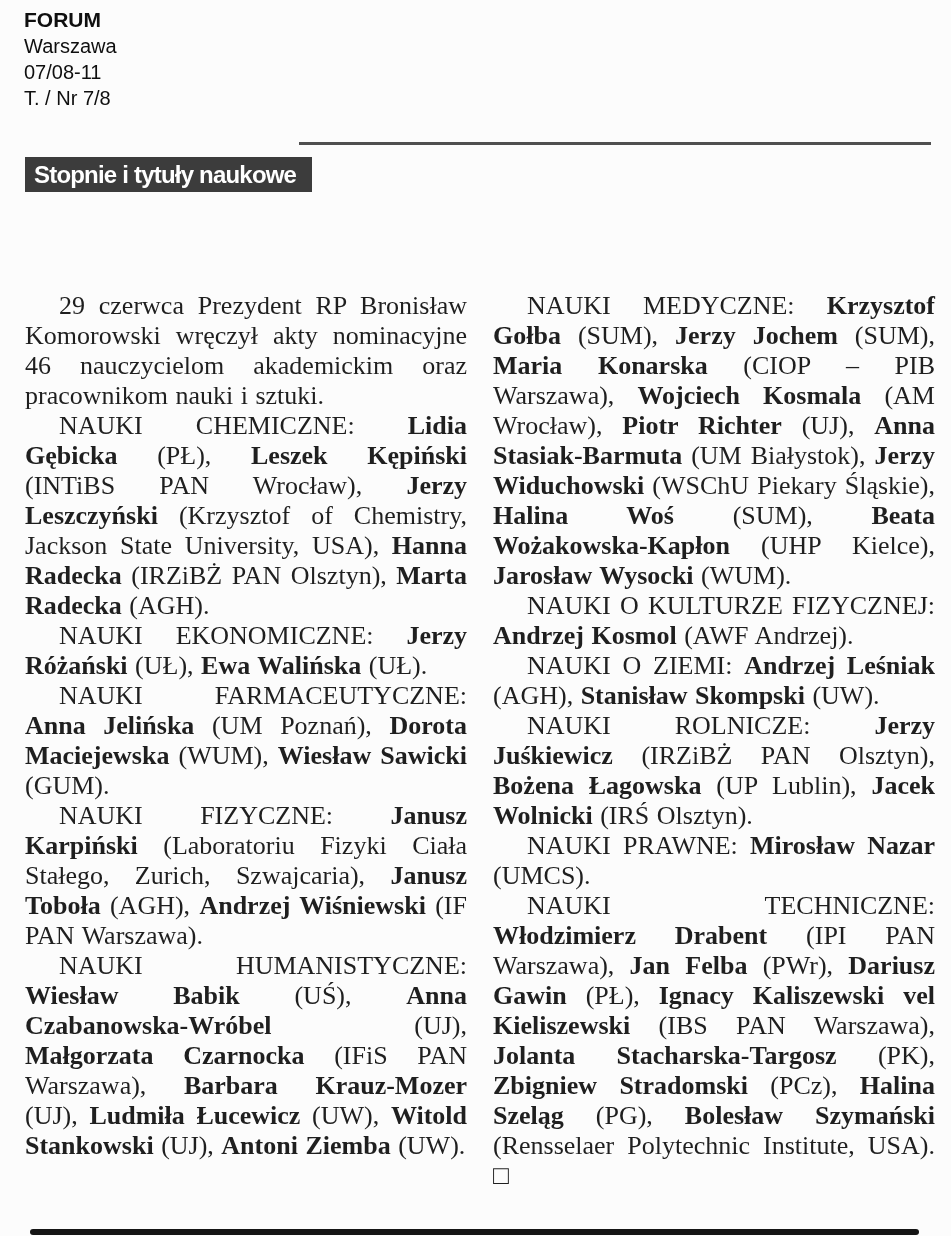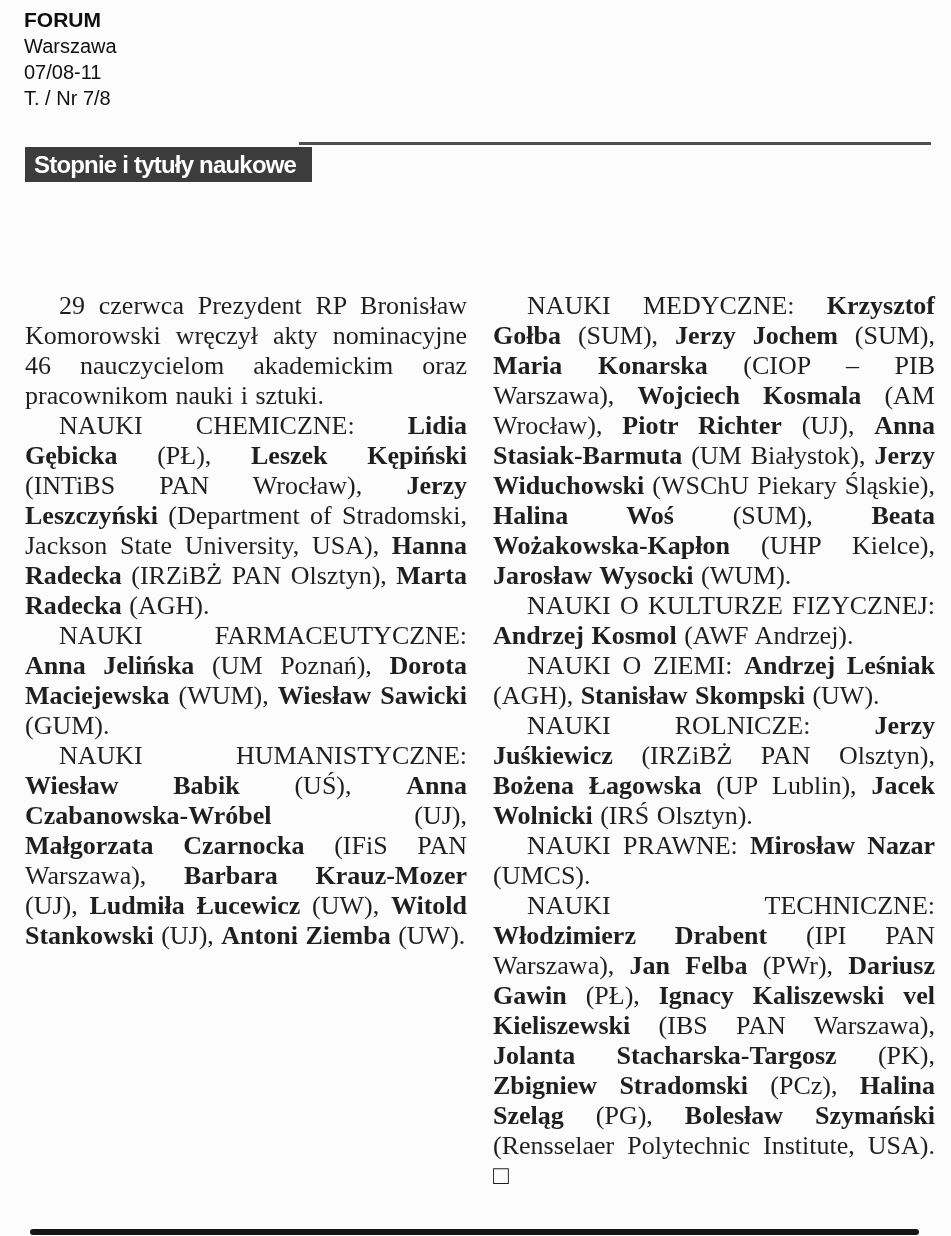--- a/index.html
+++ b/index.html
@@ -30,21 +30,21 @@
     position: absolute;
     left: 299px;
     right: 20px;
     top: 142px;
     height: 3px;
     background: #4f4f4f;
   }
   .section-banner {
     position: absolute;
     left: 25px;
-    top: 147px;
+    top: 157px;
     height: 35px;
     background: #3c3c3c;
     color: #ffffff;
     font-family: "Liberation Sans", sans-serif;
     font-weight: 700;
     font-size: 24px;
     line-height: 35px;
     letter-spacing: -0.8px;
     padding: 0 16px 0 9px;
     white-space: nowrap;
@@ -114,22 +114,24 @@
   </header>
 
   <div class="rule"></div>
 
   <div class="section-banner">Stopnie i tytuły naukowe</div>
 
 
   <div class="columns">
     <div class="col">
         <p><span>29 czerwca Prezydent RP Bronisław Komorowski wręczył akty nominacyjne 46 nauczycielom akademickim oraz pracownikom nauki i sztuki.</span></p>
-        <p><span>NAUKI CHEMICZNE: </span><b>Lidia Gębicka</b><span> (PŁ), </span><b>Leszek Kępiński</b><span> (INTiBS PAN Wrocław), </span><b>Jerzy Leszczyński</b><span> (Department of Stradomski, Jackson State University, USA), </span><b>Hanna Radecka</b><span> (IRZiBŻ PAN Olsztyn), </span><b>Marta Radecka</b><span> (AGH).</span></p>
+        <p><span>NAUKI CHEMICZNE: </span><b>Lidia Gębicka</b><span> (PŁ), </span><b>Leszek Kępiński</b><span> (INTiBS PAN Wrocław), </span><b>Jerzy Leszczyński</b><span> (Krzysztof of Chemistry, Jackson State University, USA), </span><b>Hanna Radecka</b><span> (IRZiBŻ PAN Olsztyn), </span><b>Marta Radecka</b><span> (AGH).</span></p>
+        <p><span>NAUKI EKONOMICZNE: </span><b>Jerzy Różański</b><span> (UŁ), </span><b>Ewa Walińska</b><span> (UŁ).</span></p>
         <p><span>NAUKI FARMACEUTYCZNE: </span><b>Anna Jelińska</b><span> (UM Poznań), </span><b>Dorota Maciejewska</b><span> (WUM), </span><b>Wiesław Sawicki</b><span> (GUM).</span></p>
+        <p><span>NAUKI FIZYCZNE: </span><b>Janusz Karpiński</b><span> (Laboratoriu Fizyki Ciała Stałego, Zurich, Szwajcaria), </span><b>Janusz Toboła</b><span> (AGH), </span><b>Andrzej Wiśniewski</b><span> (IF PAN Warszawa).</span></p>
         <p><span>NAUKI HUMANISTYCZNE: </span><b>Wiesław Babik</b><span> (UŚ), </span><b>Anna Czabanowska-Wróbel</b><span> (UJ), </span><b>Małgorzata Czarnocka</b><span> (IFiS PAN Warszawa), </span><b>Barbara Krauz-Mozer</b><span> (UJ), </span><b>Ludmiła Łucewicz</b><span> (UW), </span><b>Witold Stankowski</b><span> (UJ), </span><b>Antoni Ziemba</b><span> (UW).</span></p>
       </div>
     <div class="col">
         <p><span>NAUKI MEDYCZNE: </span><b>Krzysztof Gołba</b><span> (SUM), </span><b>Jerzy Jochem</b><span> (SUM), </span><b>Maria Konarska</b><span> (CIOP – PIB Warszawa), </span><b>Wojciech Kosmala</b><span> (AM Wrocław), </span><b>Piotr Richter</b><span> (UJ), </span><b>Anna Stasiak-Barmuta</b><span> (UM Białystok), </span><b>Jerzy Widuchowski</b><span> (WSChU Piekary Śląskie), </span><b>Halina Woś</b><span> (SUM), </span><b>Beata Wożakowska-Kapłon</b><span> (UHP Kielce), </span><b>Jarosław Wysocki</b><span> (WUM).</span></p>
         <p><span>NAUKI O KULTURZE FIZYCZNEJ: </span><b>Andrzej Kosmol</b><span> (AWF Andrzej).</span></p>
         <p><span>NAUKI O ZIEMI: </span><b>Andrzej Leśniak</b><span> (AGH), </span><b>Stanisław Skompski</b><span> (UW).</span></p>
         <p><span>NAUKI ROLNICZE: </span><b>Jerzy Juśkiewicz</b><span> (IRZiBŻ PAN Olsztyn), </span><b>Bożena Łagowska</b><span> (UP Lublin), </span><b>Jacek Wolnicki</b><span> (IRŚ Olsztyn).</span></p>
         <p><span>NAUKI PRAWNE: </span><b>Mirosław Nazar</b><span> (UMCS).</span></p>
         <p><span>NAUKI TECHNICZNE: </span><b>Włodzimierz Drabent</b><span> (IPI PAN Warszawa), </span><b>Jan Felba</b><span> (PWr), </span><b>Dariusz Gawin</b><span> (PŁ), </span><b>Ignacy Kaliszewski vel Kieliszewski</b><span> (IBS PAN Warszawa), </span><b>Jolanta Stacharska-Targosz</b><span> (PK), </span><b>Zbigniew Stradomski</b><span> (PCz), </span><b>Halina Szeląg</b><span> (PG), </span><b>Bolesław Szymański</b><span> (Rensselaer Polytechnic Institute, USA). □</span></p>
       </div>

